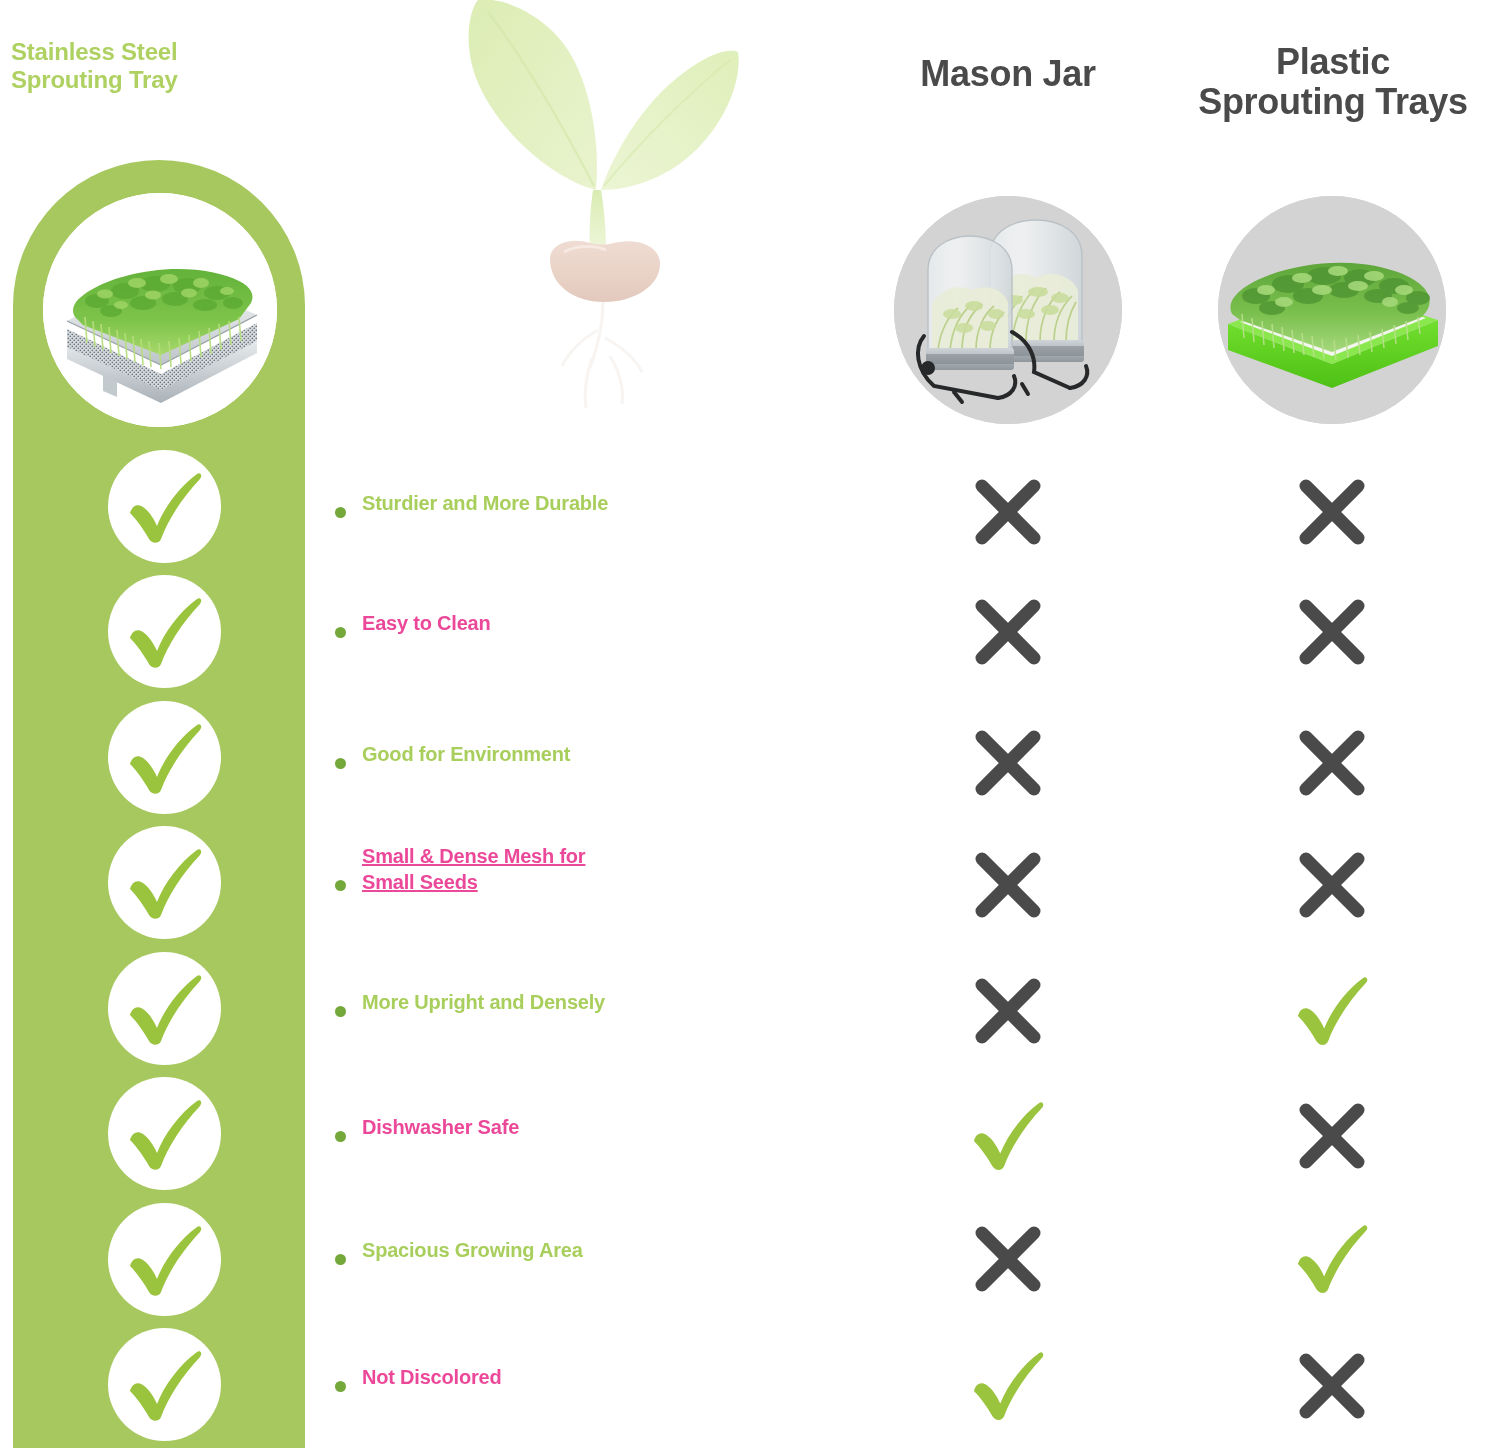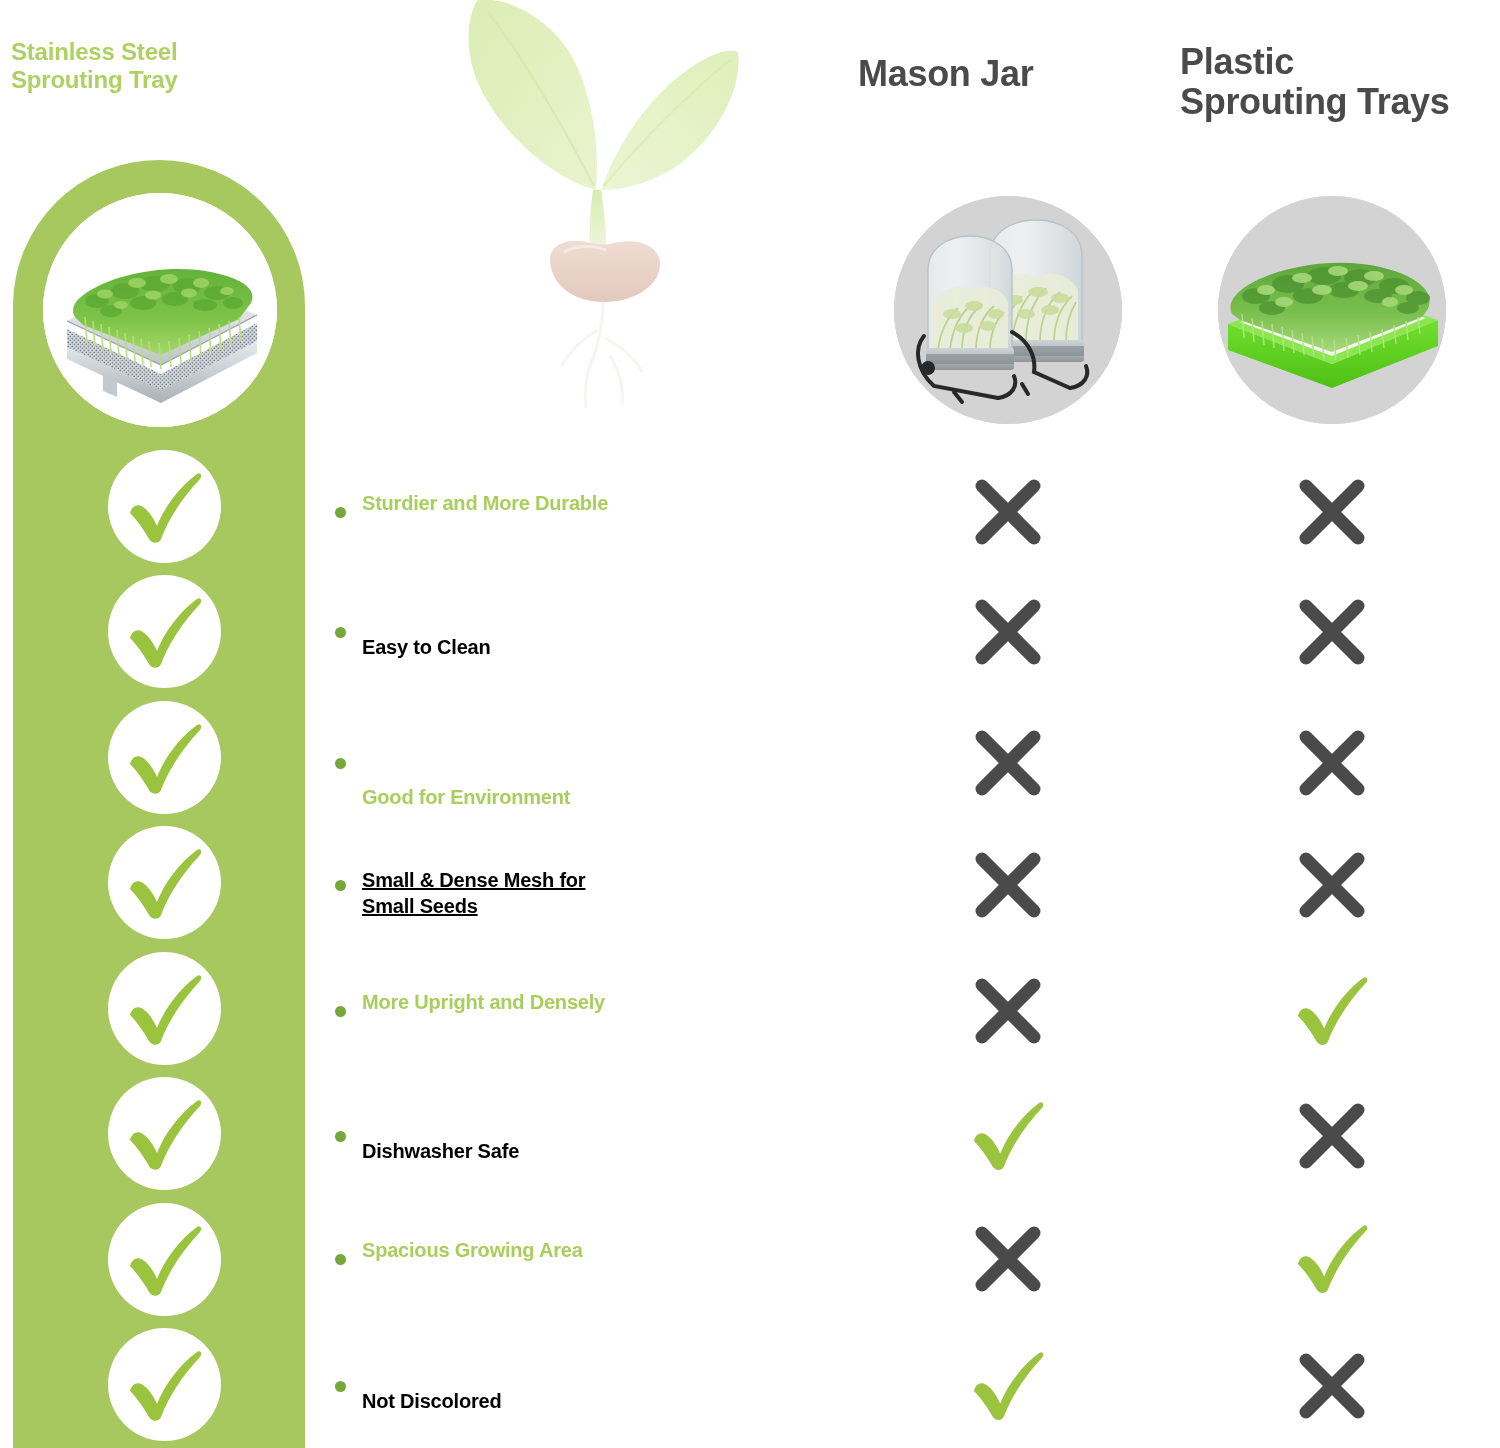--- a/index.html
+++ b/index.html
@@ -82,21 +82,21 @@
   .feature-label {
     position: absolute;
     left: 27px;
     font-size: 20px;
     font-weight: bold;
     line-height: 1.28;
     letter-spacing: -0.2px;
     white-space: pre-line;
   }
   .tone-light { color: #a8ce5c; }
-  .tone-dark  { color: #000000; margin-top: 24px; }
+  .tone-dark  { color: #ec4899; }
 
   .mark {
     position: absolute;
     width: 74px;
     height: 74px;
     top: -37px;
   }
   .mark.col-mason  { left: 636px; }
   .mark.col-tray   { left: 960px; }
 
@@ -112,20 +112,21 @@
     color: #aed162;
     white-space: pre-line;
     letter-spacing: -0.2px;
   }
   .col-header {
     position: absolute;
     font-size: 36px;
     font-weight: bold;
     color: #4a4a4a;
     line-height: 1.12;
+    text-align: center;
     white-space: pre-line;
     letter-spacing: -0.3px;
   }
   #header-mason {
     left: 858px;
     top: 54px;
     width: 300px;
   }
   #header-plastic {
     left: 1180px;
@@ -473,21 +474,21 @@
           </g>
         </svg></div>
     </div>
     <div class="check-circle" style="top: 701px;">
       <svg viewBox="0 0 76 72" width="76" height="72" aria-hidden="true">
         <path d="M3 41 C5 34 10 31 16 35 C22 39 27 47 30 54 C37 36 52 15 70 2 C73 0 76 3 73 7 C55 26 41 48 34 67 C32 72 25 72 22 67 C17 58 10 48 3 41 Z" fill="#9ac43e"></path>
       </svg>
     </div>
     <div class="feature-row" style="top: 763px;">
       <span class="bullet-dot"></span>
-      <div class="feature-label tone-light" style="top: -21px; margin-top: 43px;">Good for Environment</div>
+      <div class="feature-label tone-light" style="top: -21px;">Good for Environment</div>
       <div class="mark col-mason"><svg viewBox="0 0 74 74" width="74" height="74" aria-hidden="true">
           <g stroke="#4a4a4a" stroke-width="13" stroke-linecap="round" stroke-linejoin="round">
             <path d="M11 11 L63 63"></path>
             <path d="M63 11 L11 63"></path>
           </g>
         </svg></div>
       <div class="mark col-tray"><svg viewBox="0 0 74 74" width="74" height="74" aria-hidden="true">
           <g stroke="#4a4a4a" stroke-width="13" stroke-linecap="round" stroke-linejoin="round">
             <path d="M11 11 L63 63"></path>
             <path d="M63 11 L11 63"></path>

